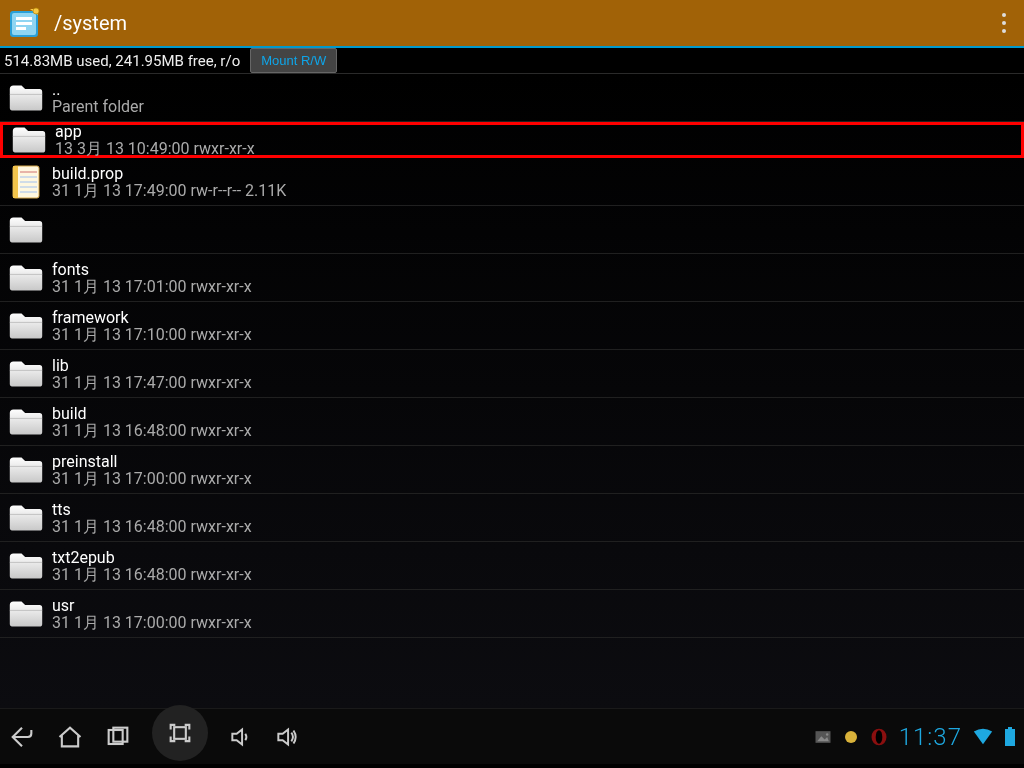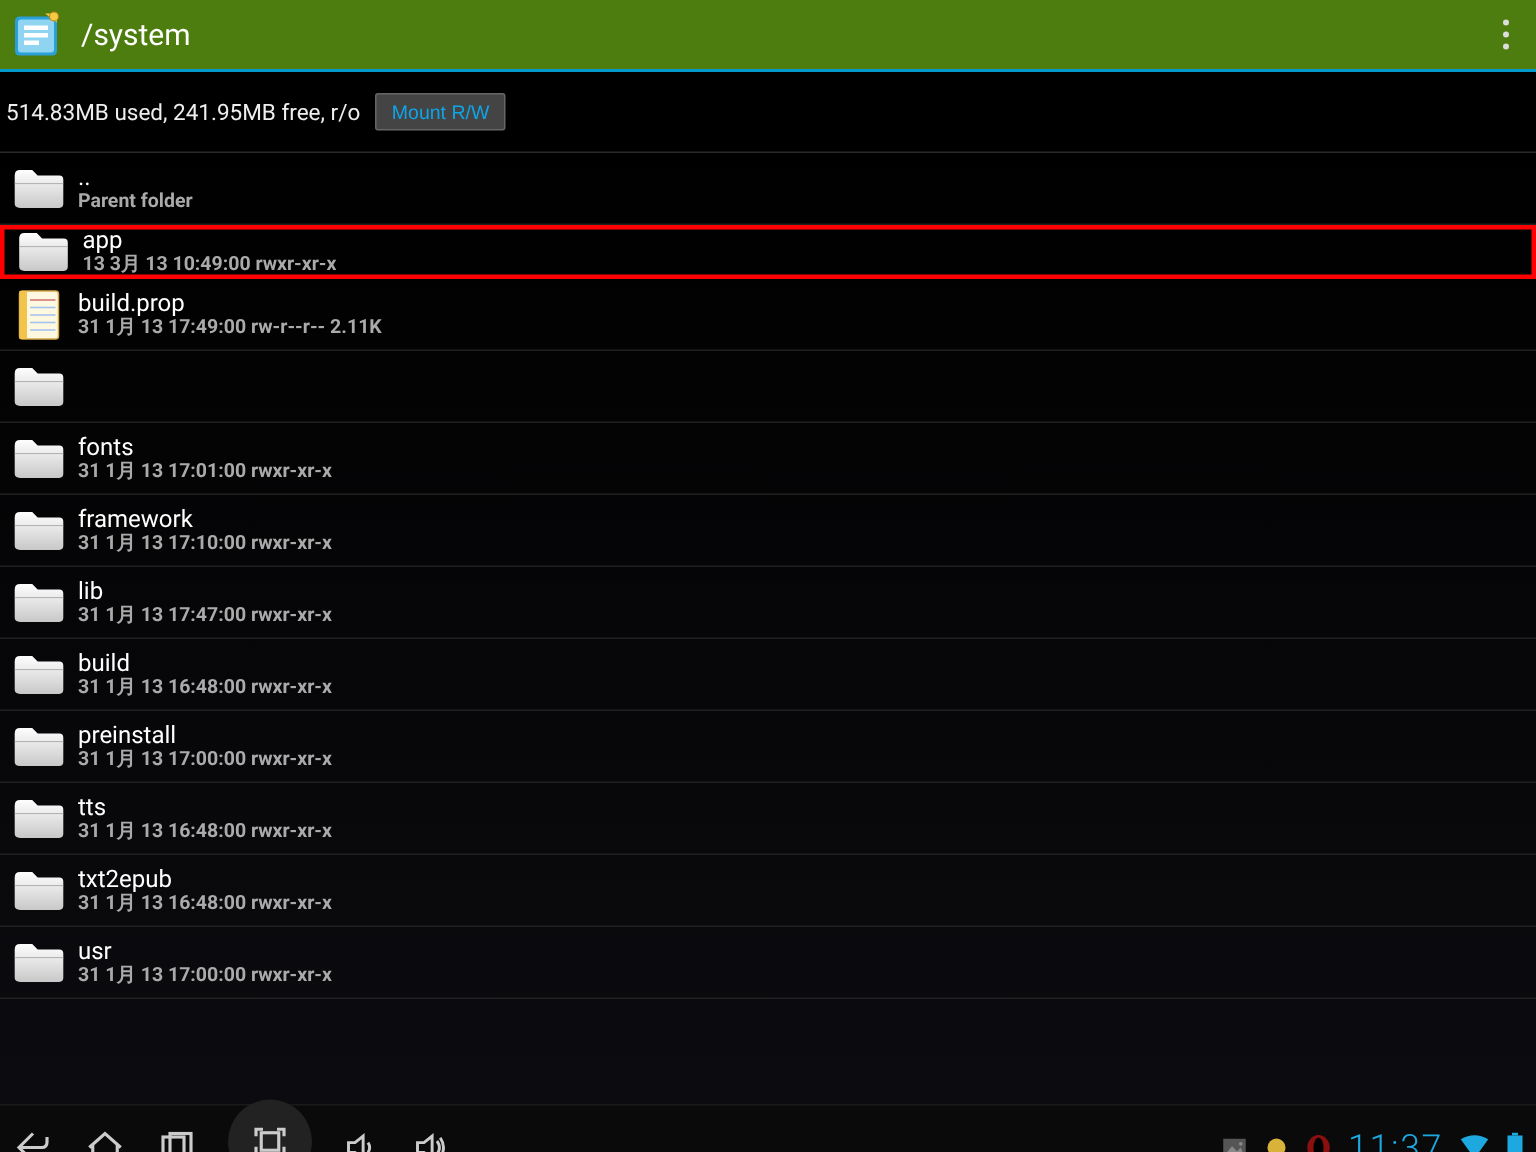--- a/index.html
+++ b/index.html
@@ -1,49 +1,49 @@
 <!DOCTYPE html>
 <html><head>
 <meta charset="utf-8">
 <style>
   * { margin: 0; padding: 0; box-sizing: border-box; }
   html, body { width: 1024px; height: 768px; overflow: hidden; background: #000; font-family: Roboto, "Droid Sans", Arial, sans-serif; color: #eee; }
   .app-bar {
     height: 48px;
-    background: #4d7c0f;
+    background: #a16207;
     display: flex;
     align-items: center;
     padding: 0 8px;
     border-bottom: 2px solid #0099cc;
   }
   .app-bar .app-icon {
     width: 36px; height: 36px; margin-right: 10px;
   }
   .app-bar .title { font-size: 20px; color: #fff; flex: 1; }
   .app-bar .overflow {
     width: 24px; height: 24px; display: flex; flex-direction: column; justify-content: space-between; align-items: center; padding: 2px 0; cursor: pointer;
   }
   .app-bar .overflow span { width: 4px; height: 4px; background: #ddd; border-radius: 50%; }
   .status-row {
-    height: 54px; display: flex; align-items: center; padding: 0 4px; background: #000;
+    height: 26px; display: flex; align-items: center; padding: 0 4px; background: #000;
     border-bottom: 1px solid #2a2a2a;
   }
   .status-text { font-size: 15px; color: #eee; margin-right: 10px; }
   .mount-btn {
     background: #444; color: #0ea5e9; font-size: 13px; padding: 4px 10px; border: 1px solid #666; border-radius: 2px; cursor: pointer;
   }
   .file-list { height: 634px; overflow: hidden; background: linear-gradient(#000 0%, #0c0c10 100%); }
   .row {
     display: flex; align-items: center; height: 48px; padding: 2px 4px 2px 6px;
     border-bottom: 1px solid #202020;
   }
   .row .icon-wrap { width: 40px; height: 40px; display: flex; align-items: center; justify-content: center; margin-right: 6px; }
   .row .lines { display: flex; flex-direction: column; justify-content: center; }
   .row .name { font-size: 16px; color: #fff; line-height: 18px; }
-  .row .meta { font-size: 13px; color: #aaa; line-height: 16px; font-weight: bold; }
+  .row .meta { font-size: 16px; color: #aaa; line-height: 16px; }
   .row.highlight { border: 3px solid #ff0000; height: 36px; }
   .folder-svg { width: 36px; height: 30px; }
   .file-svg { width: 30px; height: 36px; }
   .nav-bar {
     height: 56px; background: #0a0a0a; display: flex; align-items: center; padding: 0 8px;
     border-top: 1px solid #1a1a1a;
   }
   .nav-left { display: flex; align-items: center; gap: 20px; }
   .nav-right { margin-left: auto; display: flex; align-items: center; gap: 10px; }
   .nav-btn { color: #ccc; stroke: #ccc; }

